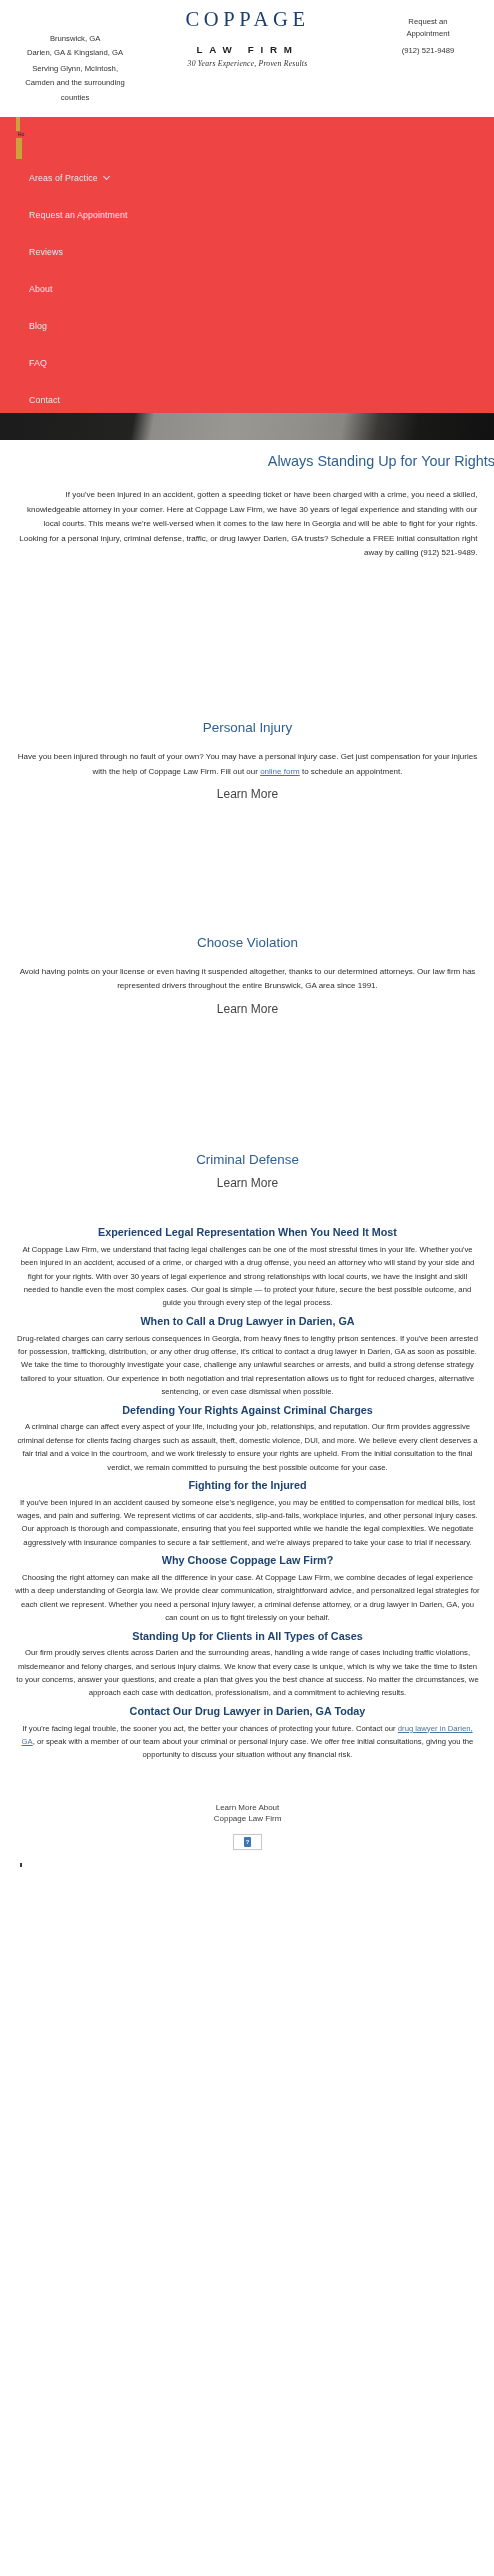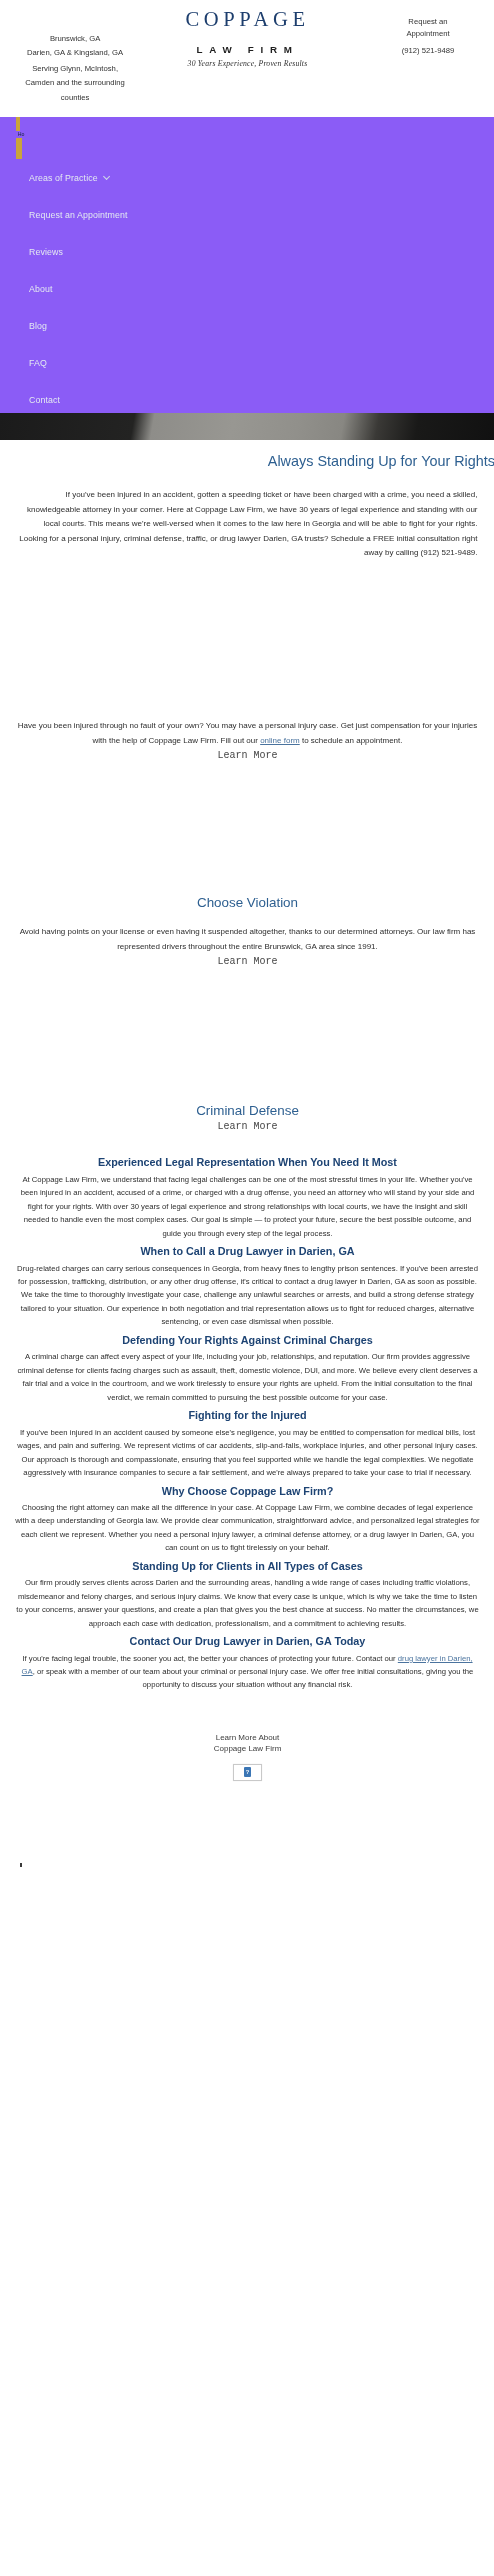--- a/index.html
+++ b/index.html
@@ -15,21 +15,21 @@
   .logo{position:absolute; left:0; right:0; top:9.3px; text-align:center; cursor:pointer;}
   .logo-title{font-family:"Liberation Serif", serif; font-weight:normal; font-size:20.6px;
       letter-spacing:4.6px; color:#1d3e6d; line-height:20.6px;}
   .logo-sub{font-weight:bold; font-size:9.8px; letter-spacing:6.7px; color:#1f1f1f; margin-top:14px;}
   .tagline{font-family:"Liberation Serif", serif; font-style:italic; font-size:7.7px;
       color:#303030; margin-top:4.1px; letter-spacing:0.2px;}
   .cta{position:absolute; left:398px; top:15.5px; width:60px; text-align:center;
       font-size:7.7px; line-height:12px; color:#353535; cursor:pointer;}
   .cta .phone{margin-top:5.7px;}
   
-  .nav{height:299px; background:#8b5cf6; box-sizing:border-box; padding-left:29px;}
+  .nav{height:299px; background:#ef4444; box-sizing:border-box; padding-left:29px;}
   .accent{padding-top:0; margin-left:-13.4px;}
   .bar1{width:4.6px; height:17px; background:#c9a43b; margin-top:-2.6px;}
   .home-frag{font-size:5.2px; color:#16243d; height:6.2px; line-height:6.2px; margin-left:2.1px;}
   .bar2{width:6.2px; height:21px; background:#c9a43b; margin-top:0.5px;}
   .nav ul{list-style:none; margin:0; padding:0;}
   .nav li{height:37px; display:flex; align-items:center; font-size:8.8px; color:#e4eaf1;
       letter-spacing:0.1px; cursor:pointer;}
   .chev{width:4.1px; height:4.1px; border-right:1px solid #cfd9e6; border-bottom:1px solid #cfd9e6;
       transform:rotate(45deg); margin-left:6.2px; margin-top:-2.1px;}
   
@@ -39,25 +39,25 @@
   
   .hero{text-align:right; padding-top:12px;}
   .hero h1{font-size:14.4px; font-weight:normal; color:#2d5f90; margin:0; line-height:18.5px;}
   .hero p{width:460px; margin:17.5px auto 0; font-size:8px; line-height:14.4px; color:#2d2d2d;}
   .section{text-align:center;}
   .section h2{font-size:13.4px; font-weight:normal; color:#2d5f90; margin:0; line-height:17.5px;}
   .section p{width:460px; margin:13.4px auto 0; font-size:8px; line-height:14.4px; color:#2d2d2d;}
   #personal{margin-top:159px;}
   #traffic{margin-top:133px;}
   #criminal{margin-top:135px;}
-  .learn-more{display:inline-block; margin-top:2px; font-size:10px; color:#454545;
-      text-decoration:none; cursor:pointer;font-family:Liberation Mono, monospace;}
+  .learn-more{display:inline-block; margin-top:8px; font-size:12px; color:#454545;
+      text-decoration:none; cursor:pointer;}
   a.inline-link{color:#4a739e; text-decoration:underline; cursor:pointer;text-align:center;}
   
-  .article{text-align:center; margin-top:24px;}
+  .article{text-align:center; margin-top:36px;}
   .article h2{font-size:10.8px; font-weight:bold; color:#1d4373; margin:5.2px 0 3.1px; line-height:13.4px;}
   .article p{width:465px; margin:0 auto; font-size:7.7px; line-height:13.4px; color:#2d2d2d;}
   
   .about-teaser{text-align:center; margin-top:41px; font-size:8px; color:#3c3c3c;}
   .about-teaser .line2{margin-top:2px;text-align:center;}
   .embed-box{width:27px; height:14.4px; border:0.5px solid #c9c9c9; background:#fff;
       margin:11.3px auto 0; display:flex; align-items:center; justify-content:center;
       box-shadow:0 0 1px rgba(0,0,0,0.1); cursor:pointer;}
   .broken-icon{width:7.7px; height:9.8px; background:#3b76b5; color:#fff; font-size:5.7px;
       display:flex; align-items:center; justify-content:center; border-radius:1px;
@@ -118,20 +118,21 @@
 </div>
 
 <div class="photo-strip"></div>
 
 <div class="hero">
   <h1>Always Standing Up for Your Rights</h1>
   <p>If you've been injured in an accident, gotten a speeding ticket or have been charged with a crime, you need a skilled, knowledgeable attorney in your corner. Here at Coppage Law Firm, we have 30 years of legal experience and standing with our local courts. This means we're well-versed when it comes to the law here in Georgia and will be able to fight for your rights. Looking for a personal injury, criminal defense, traffic, or drug lawyer Darien, GA trusts? Schedule a FREE initial consultation right away by calling (912) 521-9489.</p>
 </div>
 
 <div class="section" id="personal">
+  <h2>Personal Injury</h2>
   <p><span>Have you been injured through no fault of your own? You may have a personal injury case. Get just compensation for your injuries with the help of Coppage Law Firm. Fill out our </span><a class="inline-link">online form</a><span> to schedule an appointment.</span></p>
   <a class="learn-more">Learn More</a>
 </div>
 
 <div class="section" id="traffic">
   <h2>Choose Violation</h2>
   <p>Avoid having points on your license or even having it suspended altogether, thanks to our determined attorneys. Our law firm has represented drivers throughout the entire Brunswick, GA area since 1991.</p>
   <a class="learn-more">Learn More</a>
 </div>
 

